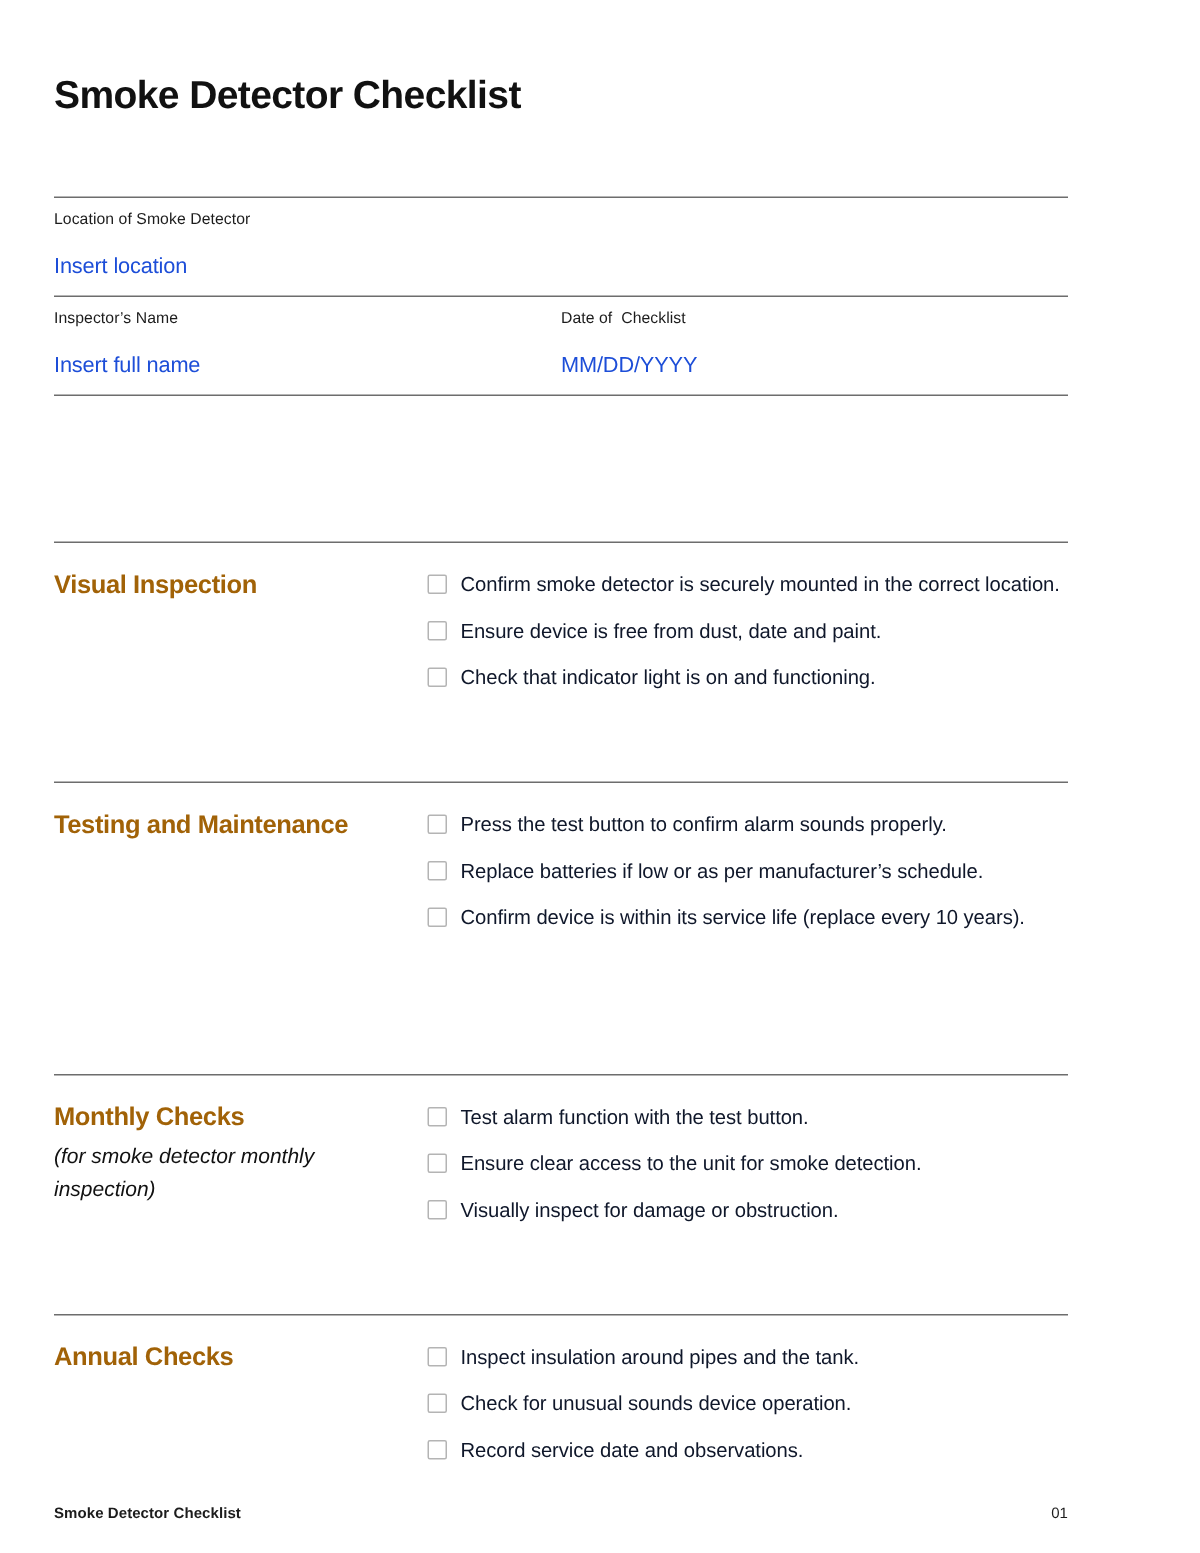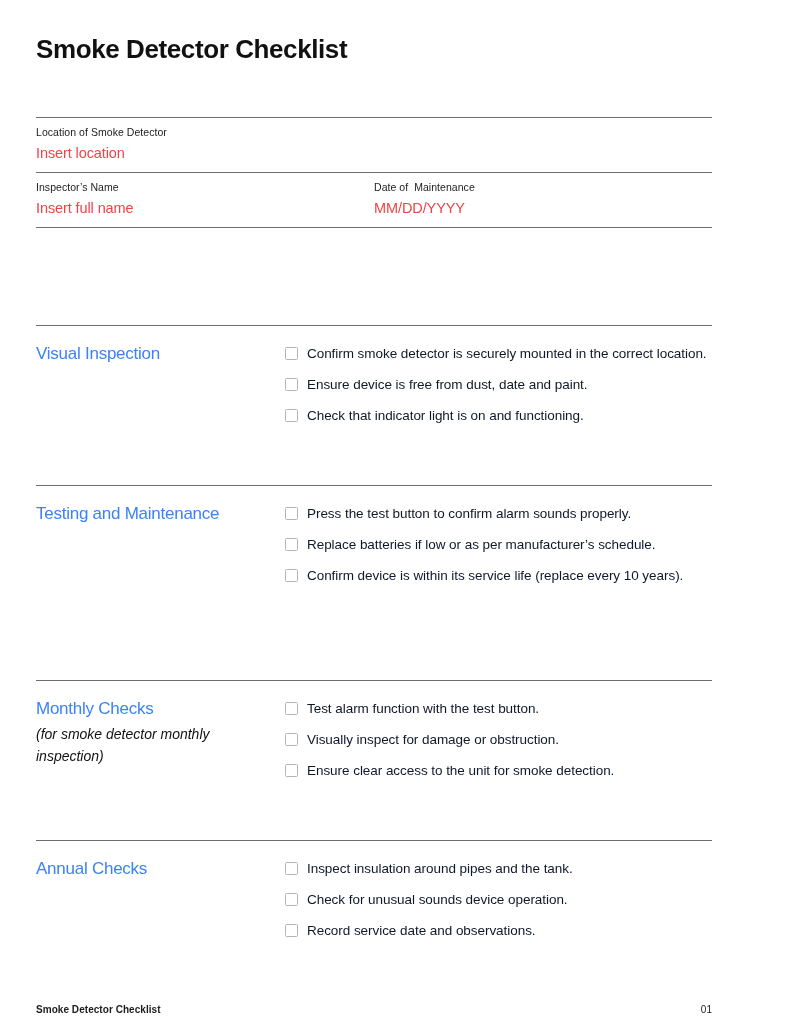--- a/index.html
+++ b/index.html
@@ -13,21 +13,21 @@
     position: relative;
     font-family: "Liberation Sans", sans-serif;
     color: #0d0d0d;
     -webkit-font-smoothing: antialiased;
   }
 
   .page {
     position: relative;
     width: 748px;
     height: 1035px;
-    padding: 2px 36px;
+    padding: 16px 36px;
   }
 
   
   .doc-title {
     margin: 0;
     padding-top: 30px;
     font-size: 26px;
     font-weight: 600;
     letter-spacing: -0.4px;
     line-height: 34px;
@@ -60,44 +60,44 @@
     font-weight: 400;
     line-height: 14px;
     color: #1c1c1c;
     letter-spacing: 0.05px;
     white-space: pre;
   }
   .field-value {
     font-size: 14.5px;
     font-weight: 400;
     line-height: 20px;
-    color: #ef4444;
-    margin-top: 4px;
+    color: #1d4ed8;
+    margin-top: 15px;
     letter-spacing: -0.1px;
   }
 
   .spacer-block { height: 97px; }
 
   
   .section {
     display: flex;
     width: 100%;
     padding-top: 17px;
   }
   .section-left {
     width: 249px;
     flex: 0 0 249px;
     padding-right: 12px;
   }
   .section-heading {
     font-size: 17px;
-    font-weight: 400;
+    font-weight: 700;
     line-height: 22px;
     letter-spacing: -0.25px;
-    color: #3b82f6;
+    color: #a16207;
     margin: 0;
   }
   .section-sub {
     font-size: 14px;
     font-style: italic;
     font-weight: 400;
     line-height: 22px;
     color: #111111;
     margin-top: 3px;
     max-width: 200px;
@@ -178,21 +178,21 @@
     </div>
 
     <div class="rule"></div>
 
     <div class="field-row">
       <div class="field field-half">
         <div class="field-label">Inspector’s Name</div>
         <div class="field-value">Insert full name</div>
       </div>
       <div class="field field-half">
-        <div class="field-label">Date of  Maintenance</div>
+        <div class="field-label">Date of  Checklist</div>
         <div class="field-value">MM/DD/YYYY</div>
       </div>
     </div>
 
     <div class="rule"></div>
 
     <div class="spacer-block"></div>
 
   </div>
 
@@ -244,25 +244,25 @@
       <h2 class="section-heading">Monthly Checks</h2>
       <div class="section-sub">(for smoke detector monthly inspection)</div>
     </div>
     <div class="section-right">
       <div class="check-item">
         <span class="checkbox"></span>
         <span class="check-label">Test alarm function with the test button.</span>
       </div>
       <div class="check-item">
         <span class="checkbox"></span>
+        <span class="check-label">Ensure clear access to the unit for smoke detection.</span>
+      </div>
+      <div class="check-item">
+        <span class="checkbox"></span>
         <span class="check-label">Visually inspect for damage or obstruction.</span>
-      </div>
-      <div class="check-item">
-        <span class="checkbox"></span>
-        <span class="check-label">Ensure clear access to the unit for smoke detection.</span>
       </div>
     </div>
   </div>
 
   <div class="rule"></div>
   <div class="section sec-annual">
     <div class="section-left">
       <h2 class="section-heading">Annual Checks</h2>
     </div>
     <div class="section-right">

